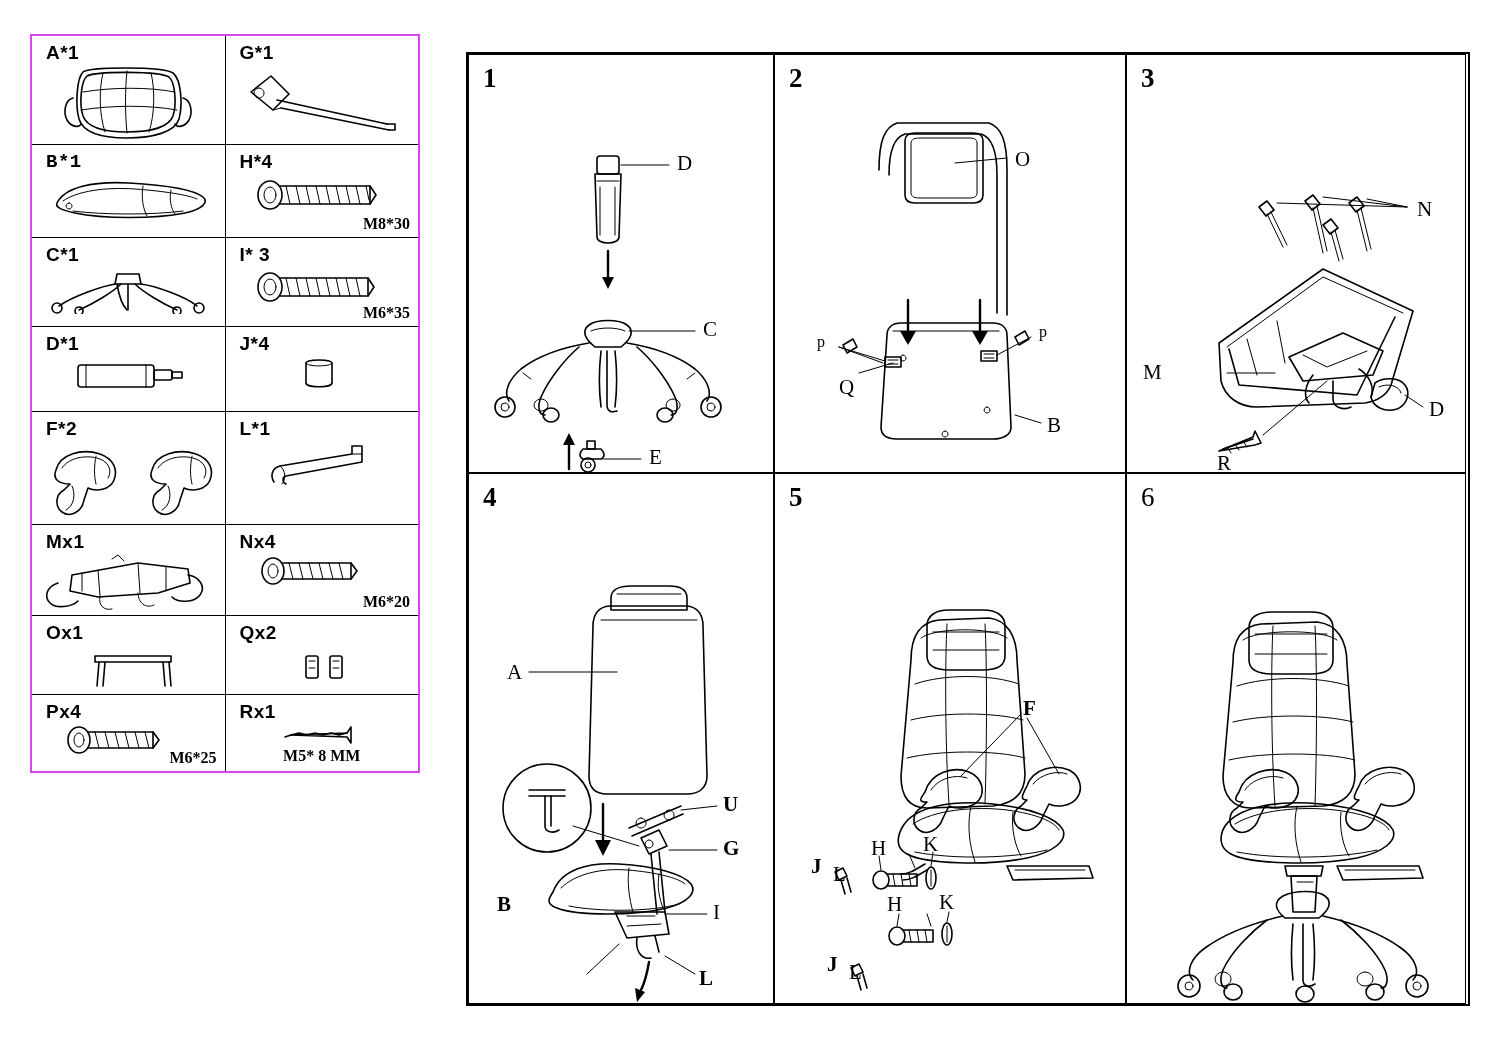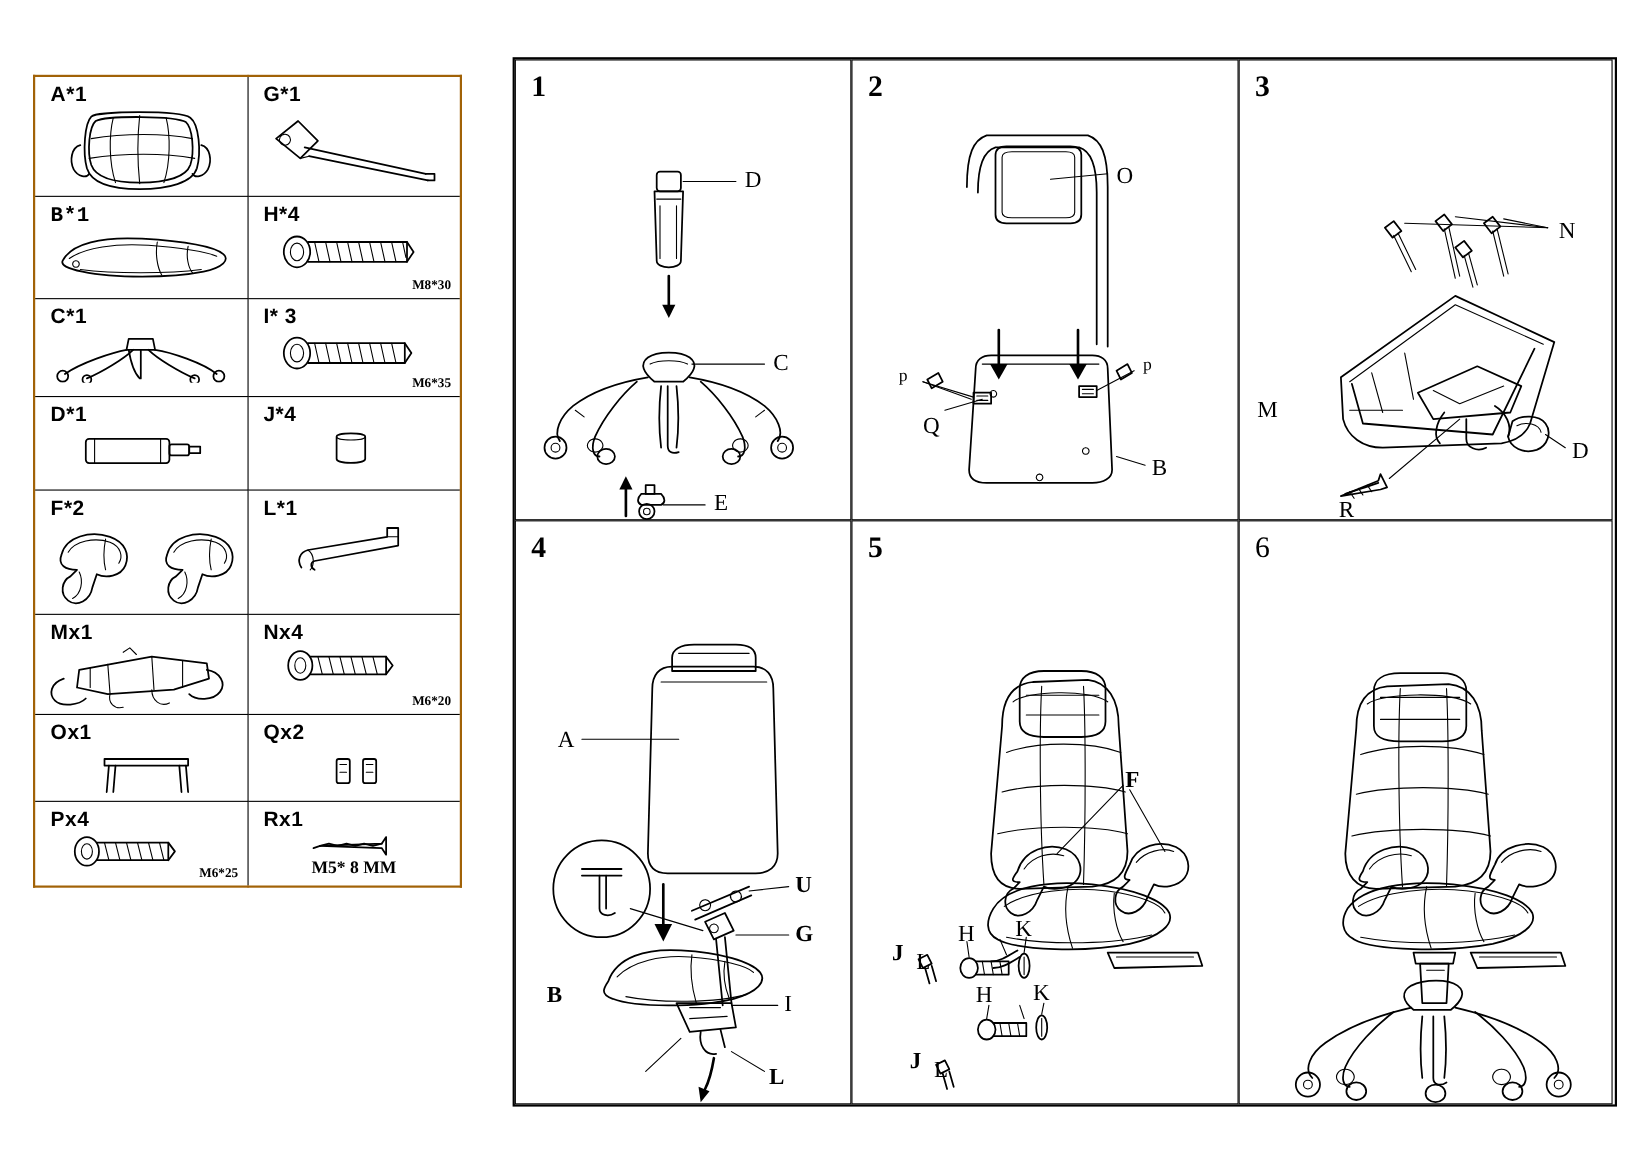--- a/index.html
+++ b/index.html
@@ -1,23 +1,23 @@
 <!DOCTYPE html>
 <html><head>
 <meta charset="utf-8">
 <style>
   html,body{margin:0;padding:0;background:#ffffff;}
   body{width:1497px;height:1058px;font-family:"Liberation Sans",sans-serif;color:#000;overflow:hidden;position:relative;}
   .page{position:absolute;left:0;top:0;width:1497px;height:1058px;}
 
   
-  .parts{position:absolute;left:30px;top:68px;width:390px;border:2px solid #a16207;border-collapse:collapse;}
+  .parts{position:absolute;left:30px;top:34px;width:390px;border:2px solid #d946ef;border-collapse:collapse;}
   .parts td{border:1.5px solid #000;width:50%;vertical-align:top;padding:0;position:relative;}
   .plabel{font-weight:bold;font-size:19px;padding:6px 0 0 14px;letter-spacing:.5px;}
-  .psize{position:absolute;right:8px;bottom:4px;font-size:12px;font-weight:bold;font-family:"Liberation Serif",serif;}
+  .psize{position:absolute;right:8px;bottom:4px;font-size:16px;font-weight:bold;font-family:"Liberation Serif",serif;}
   .psize.big{font-size:16px;right:auto;left:50%;transform:translateX(-50%);bottom:6px;}
   .art{display:block;margin:0 auto;}
 
   
   .steps{position:absolute;left:466px;top:52px;width:1000px;height:950px;border:2px solid #000;}
   .step{position:absolute;border:1.5px solid #000;box-sizing:border-box;}
   .stepnum{position:absolute;left:14px;top:8px;font-size:27px;font-weight:bold;font-family:"Liberation Serif",serif;}
   .lbl{position:absolute;font-size:21px;font-family:"Liberation Serif",serif;}
   .lbl.b{font-weight:bold;}
   .lbl.sm{font-size:16px;}

